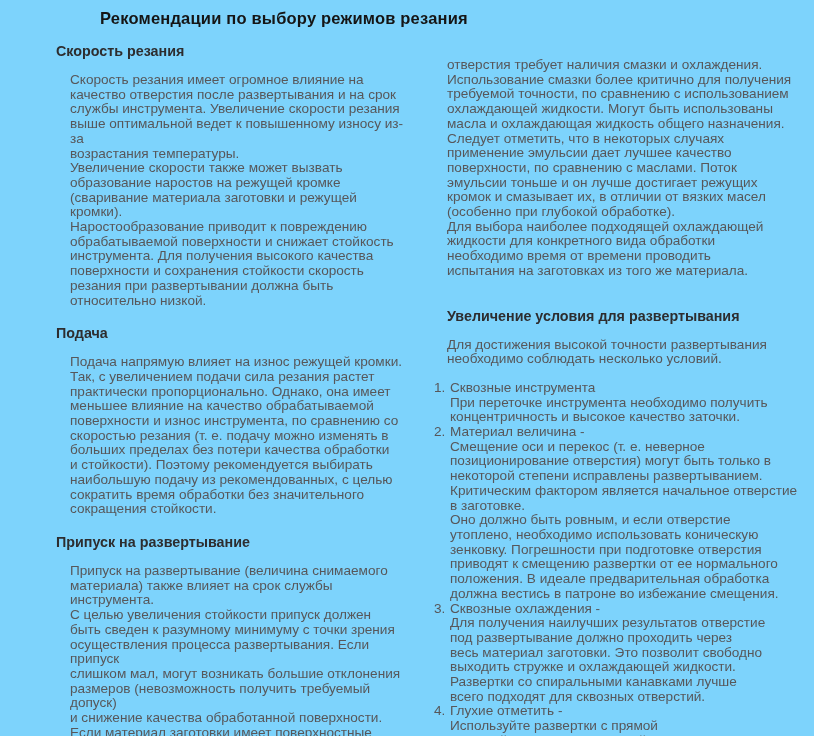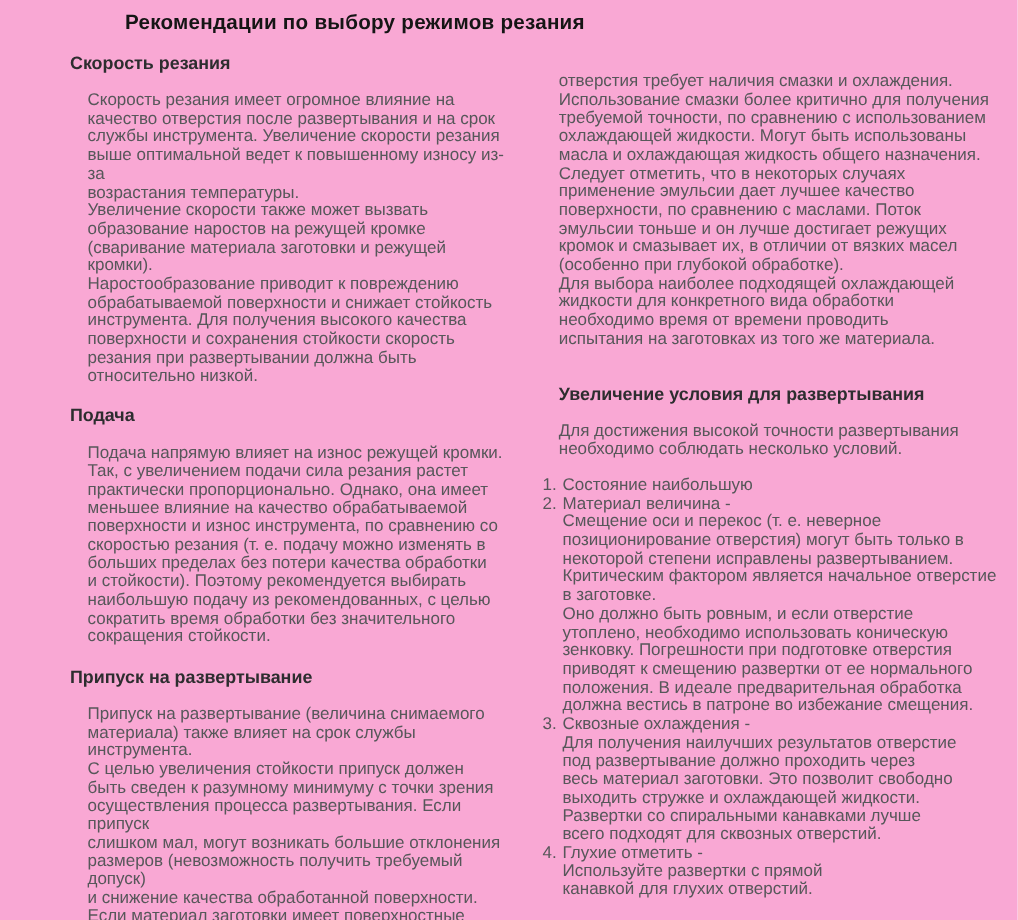--- a/index.html
+++ b/index.html
@@ -11,21 +11,21 @@
     width: 814px;
     height: 736px;
     overflow: hidden;
     font-family: "Liberation Sans", sans-serif;
   }
   .page {
     box-sizing: border-box;
     width: 814px;
     height: 736px;
     padding: 9px 6px 0 56px;
-    background: #f9a8d4;
+    background: #7dd3fc;
   }
   .title {
     font-size: 16.5px;
     line-height: 19px;
     font-weight: bold;
     color: #151515;
     margin: 0 0 0 44px;
     letter-spacing: 0.2px;
   }
   .columns {
@@ -158,21 +158,23 @@
 необходимо время от времени проводить
 испытания на заготовках из того же материала.</p>
 
       <h2 class="cond-heading">Увеличение условия для развертывания</h2>
       <p class="indent">Для достижения высокой точности развертывания
 необходимо соблюдать несколько условий.</p>
 
       <ol class="conditions">
         <li class="cond-item">
           <span class="num">1.</span>
-          <span>Состояние наибольшую</span>
+          <span>Сквозные инструмента</span>
+          <p class="item-body">При переточке инструмента необходимо получить
+концентричность и высокое качество заточки.</p>
         </li>
         <li class="cond-item">
           <span class="num">2.</span>
           <span>Материал величина -</span>
           <p class="item-body">Смещение оси и перекос (т. е. неверное
 позиционирование отверстия) могут быть только в
 некоторой степени исправлены развертыванием.
 Критическим фактором является начальное отверстие
 в заготовке.
 Оно должно быть ровным, и если отверстие

